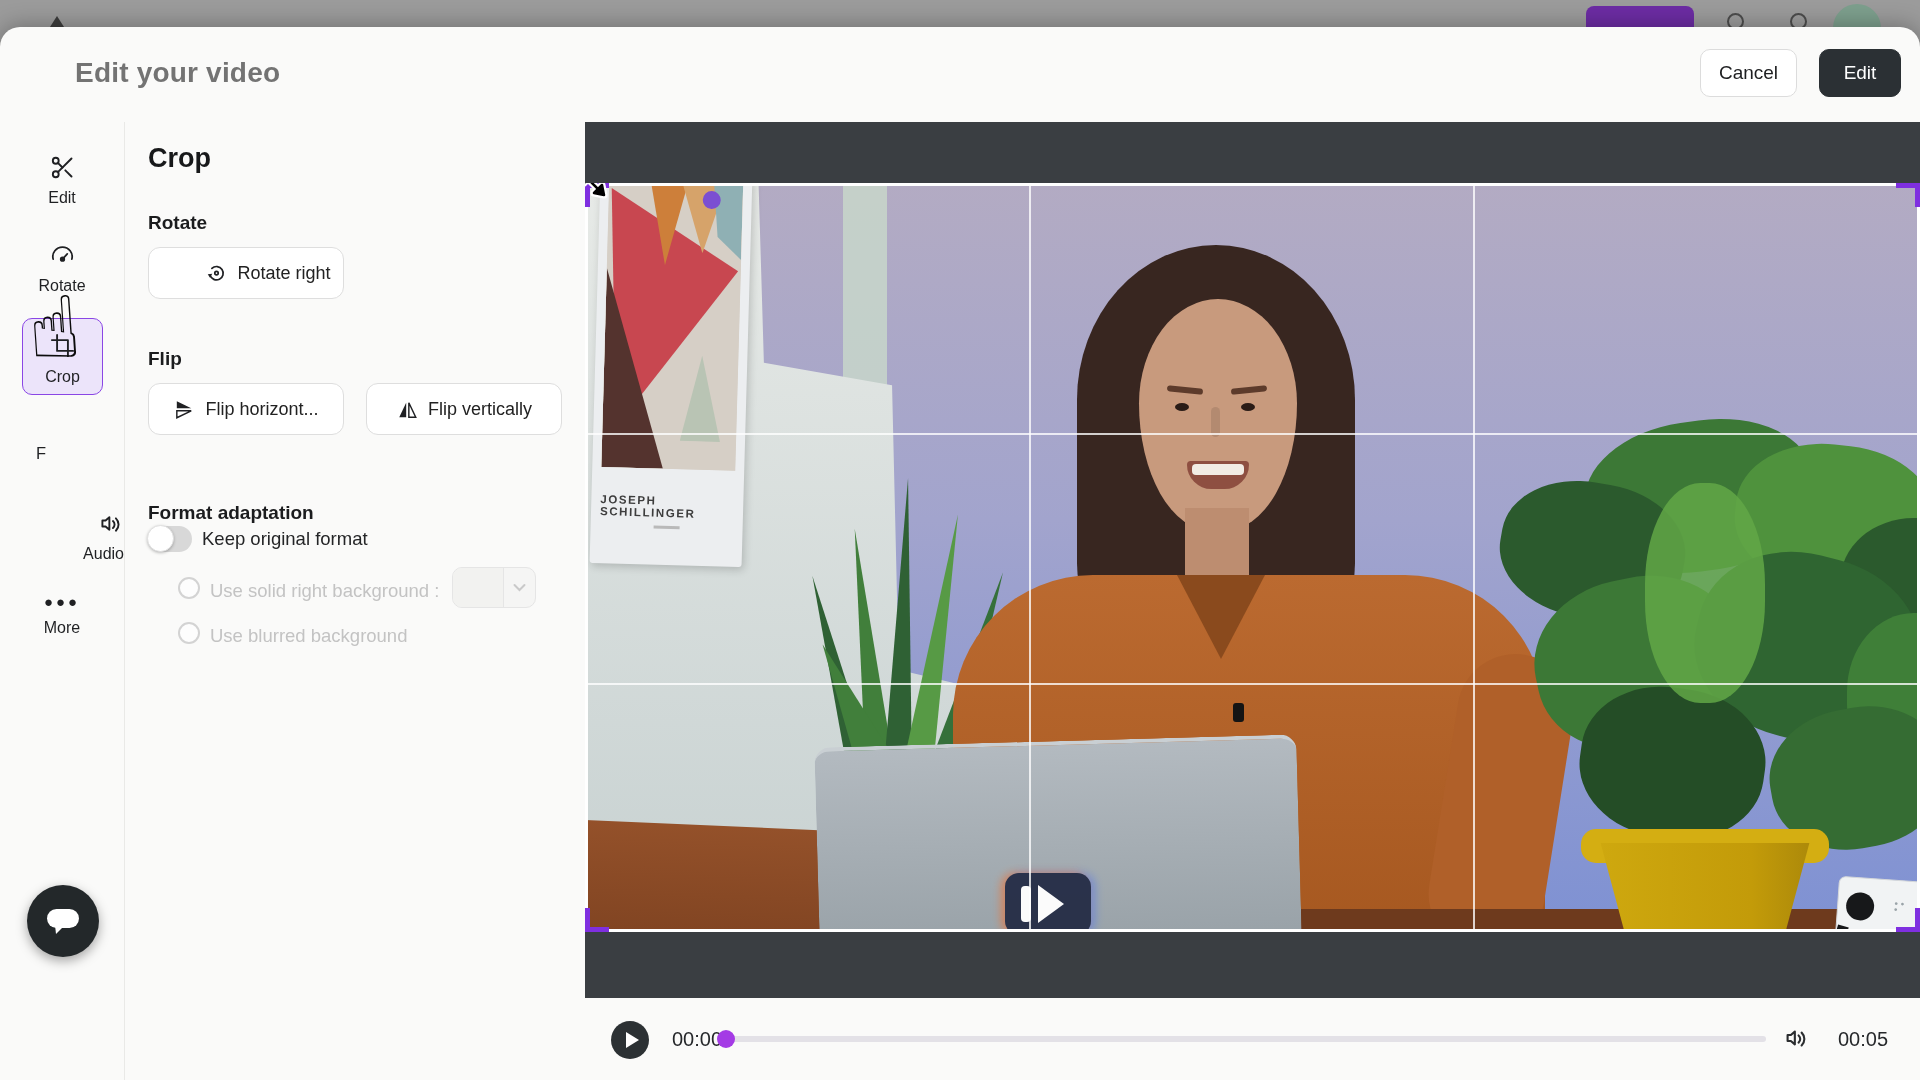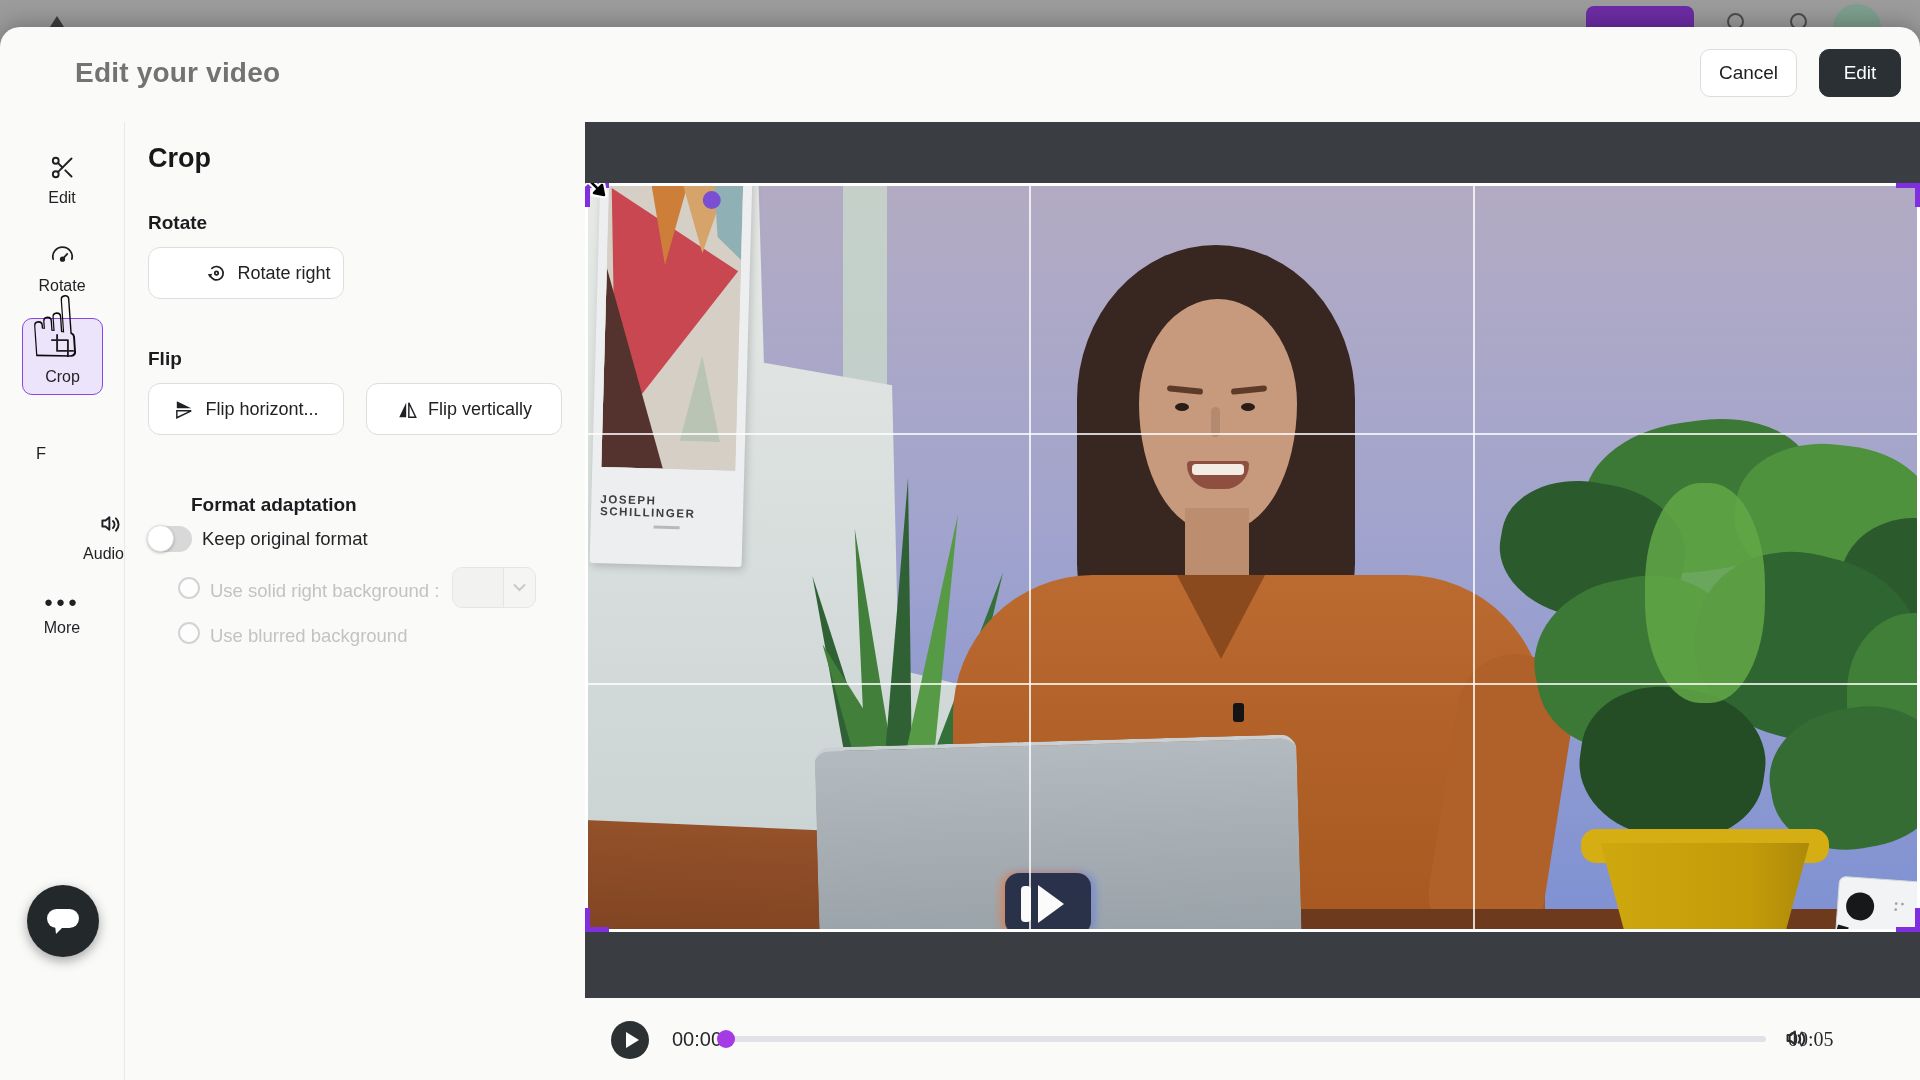--- a/index.html
+++ b/index.html
@@ -133,21 +133,21 @@
   #resize-cursor { position:absolute; left:-9px; top:-16px; z-index:30; }
 
   
   #player { position:absolute; left:585px; top:971px; width:1335px; height:82px; background:#fafaf9; }
   #play-btn { position:absolute; left:26px; top:23px; width:38px; height:38px; border-radius:50%;
     background:#2c3134; display:flex; align-items:center; justify-content:center; cursor:pointer; }
   #play-btn .tri { width:0; height:0; border-top:8px solid transparent; border-bottom:8px solid transparent;
     border-left:13px solid #fff; margin-left:4px; }
   .time { position:absolute; top:30px; font-size:20px; color:#26282b; }
   #t-cur { left:87px; }
-  #t-dur { left:1203px;font-family:Liberation Serif, serif; }
+  #t-dur { left:1253px; }
   #track { position:absolute; left:135px; top:38px; width:1046px; height:6px; background:#e3e1e7; border-radius:3px; cursor:pointer; }
   #track-dot { position:absolute; left:-3px; top:-6px; width:18px; height:18px; border-radius:50%; background:#a43be5; }
   #vol { position:absolute; left:1197px; top:26px; cursor:pointer; }
 
   svg { display:block; }
 </style>
 </head>
 <body>
 
 <div id="behind">
@@ -247,21 +247,21 @@
     <button class="pn-btn" style="left:23px; top:261px;">
       <span>
         <svg width="23" height="23" viewBox="0 0 24 24">
           <polygon points="4,10.6 4,3.4 19,10.6" fill="#1f2023"></polygon>
           <polygon points="4,13.4 19,13.4 4,20.6" fill="none" stroke="#1f2023" stroke-width="1.5"></polygon>
         </svg>
         </span>
       <span>Flip horizont...</span>
     </button>
 
-    <div class="pn-head" style="top:372px;margin-left:43px;">Format adaptation</div>
+    <div class="pn-head" style="top:380px;">Format adaptation</div>
 
     <div class="toggle">
         <div class="knob"></div>
       </div>
     <div class="tg-label">Keep original format</div>
 
     <div class="radio" style="top:455px;"></div>
     <div class="radio-label" style="top:458px;">Use solid right background :</div>
     <div id="color-dd">
       <div class="swatch"></div>

